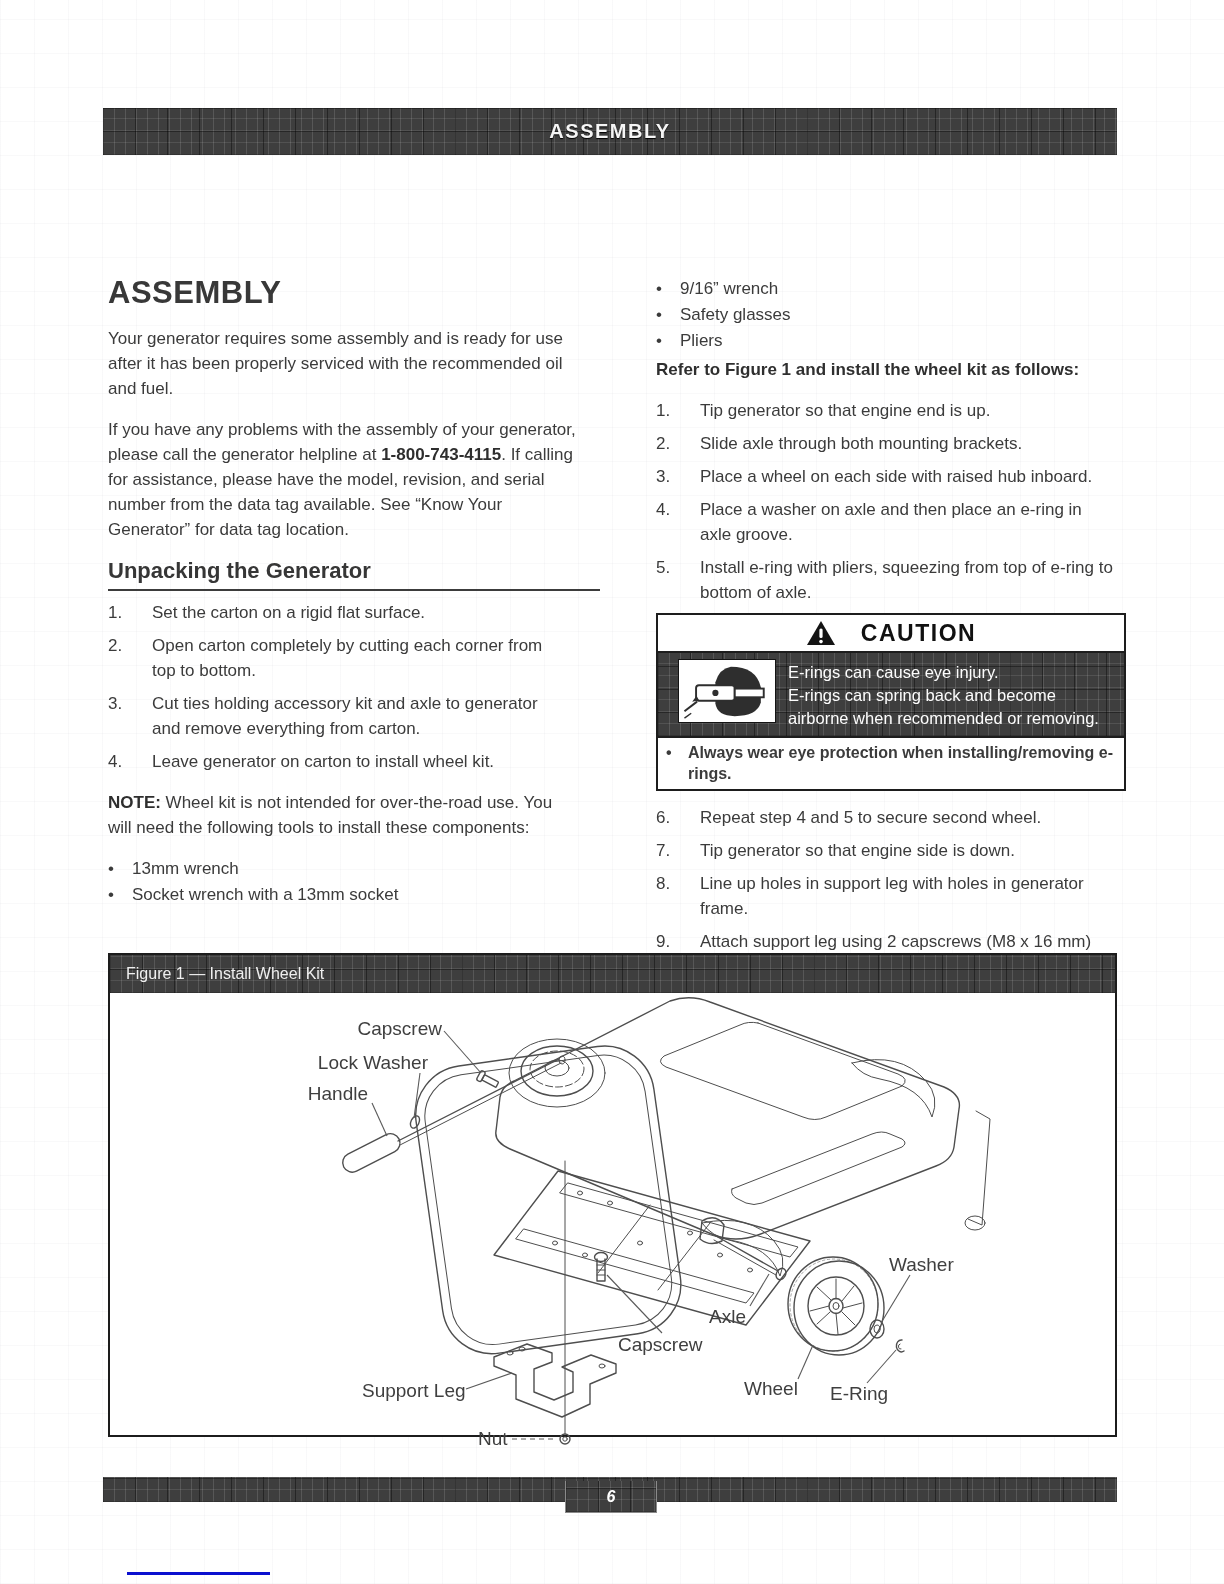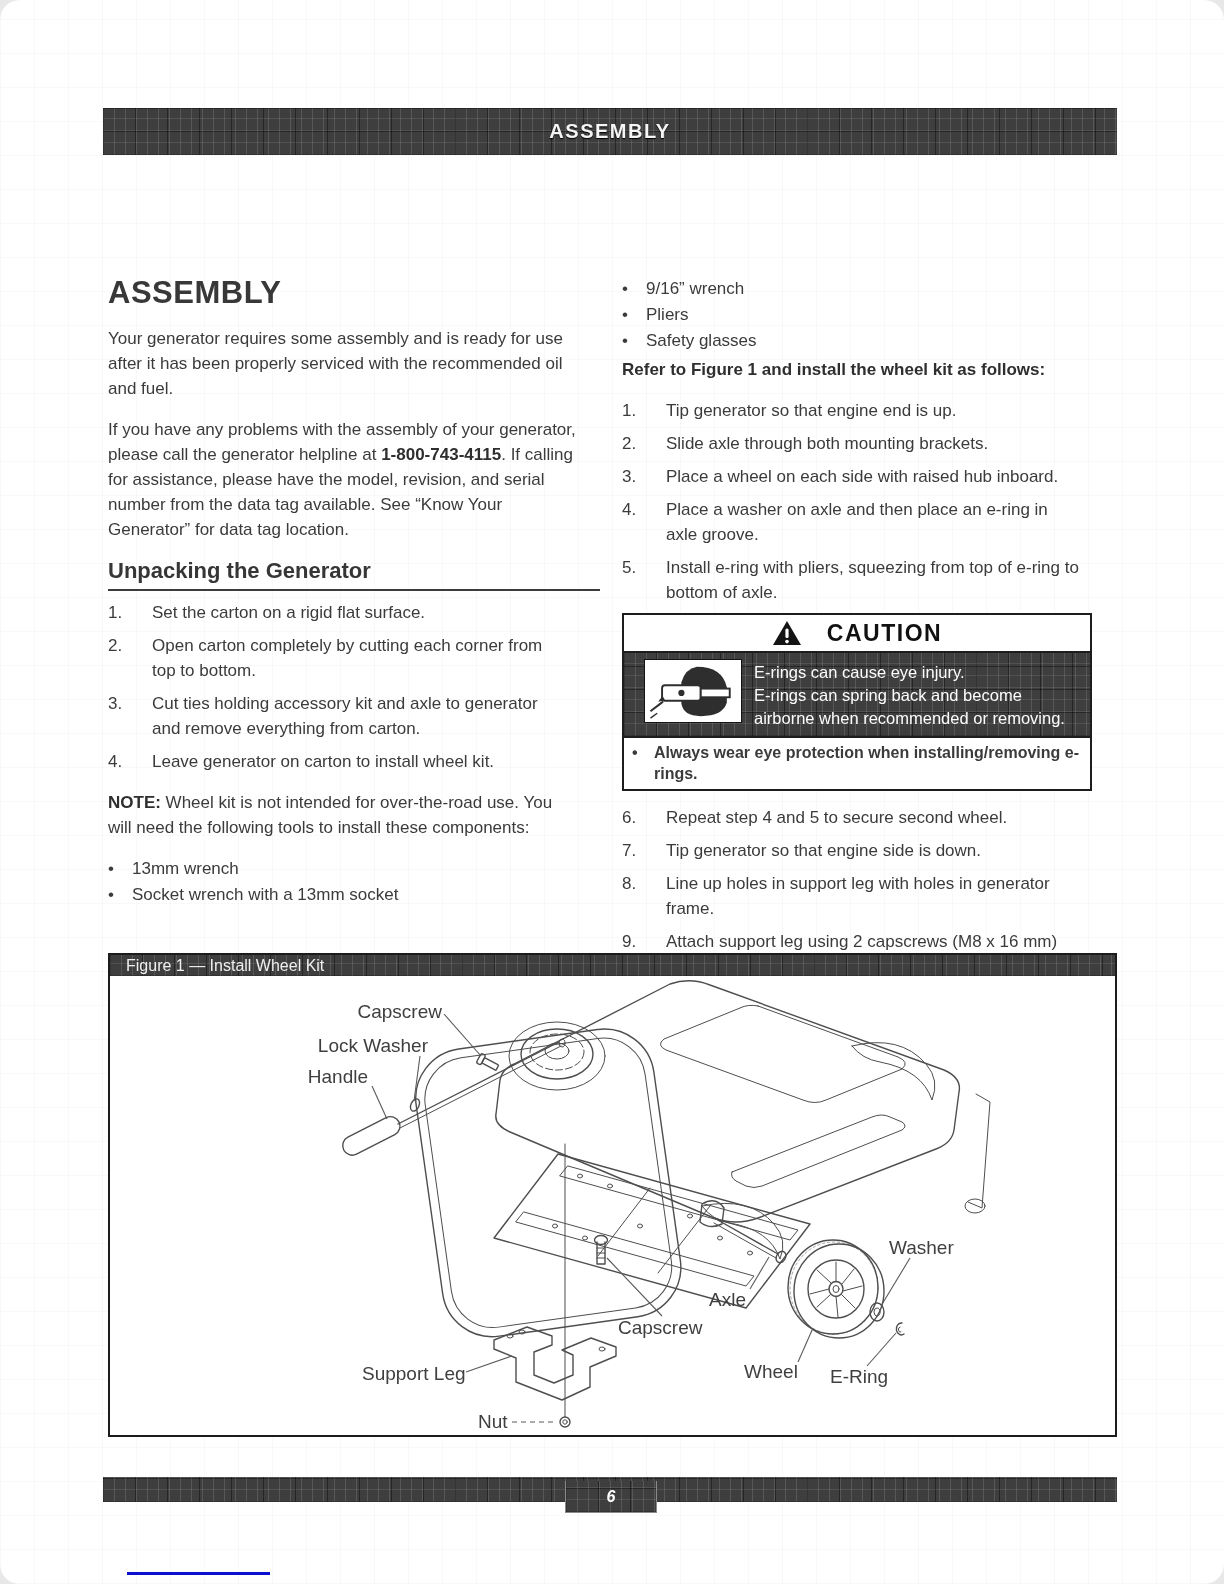--- a/index.html
+++ b/index.html
@@ -1,31 +1,31 @@
 <!DOCTYPE html>
 <html><head>
 <meta charset="utf-8">
 <style>
   html,body{margin:0;padding:0;background:#e8e8e8;}
   .page{position:relative;width:1224px;height:1584px;margin:0 auto;background:#ffffff;
     font-family:"Liberation Sans",sans-serif;color:#3b3b3b;overflow:hidden;
     background-image:
       repeating-linear-gradient(0deg, rgba(110,110,130,.045) 0 1px, transparent 1px 34px),
-      repeating-linear-gradient(90deg, rgba(110,110,130,.045) 0 1px, transparent 1px 34px); border-radius: 20px;}
+      repeating-linear-gradient(90deg, rgba(110,110,130,.045) 0 1px, transparent 1px 34px);}
   .plaid{background-color:#3e3e3e;background-image:
       repeating-linear-gradient(90deg, rgba(0,0,0,.40) 0 1px, transparent 1px 32px),
       repeating-linear-gradient(0deg, rgba(0,0,0,.38) 0 1px, transparent 1px 23px),
       repeating-linear-gradient(90deg, rgba(255,255,255,.13) 0 1px, transparent 1px 11px),
       repeating-linear-gradient(0deg, rgba(255,255,255,.10) 0 1px, transparent 1px 12px);}
   .banner{position:absolute;left:103px;top:108px;width:1014px;height:47px;
     display:flex;align-items:center;justify-content:center;}
   .banner-title{color:#f5f5f5;font-weight:bold;font-size:20px;letter-spacing:1.5px;text-shadow:0 1px 1px #000;}
   .col{position:absolute;top:276px;width:492px;font-size:17px;line-height:25px;}
   .col-left{left:108px;}
-  .col-right{left:622px;}
+  .col-right{left:656px;}
   .col p{margin:16px 0 16px 0;padding-right:22px;}
   h1{font-size:31px;line-height:34px;margin:0 0 16px 0;color:#383838;letter-spacing:.5px;}
   h2{font-size:22px;line-height:26px;margin:0 0 9px 0;color:#363636;
      padding-bottom:5px;border-bottom:2.5px solid #3c3c3c;}
   h2.second{margin-top:16px;}
   strong{color:#2e2e2e;}
   ol.steps{list-style:none;margin:0 0 2px 0;padding:0;}
   ol.steps li{display:flex;margin:0 0 8px 0;}
   ol.steps .num{width:44px;flex:0 0 44px;}
   ol.steps .txt{flex:1;padding-right:34px;}
@@ -40,21 +40,21 @@
   .caution-title{font-size:23px;font-weight:bold;letter-spacing:1.5px;color:#111;}
   .caution-band{display:flex;align-items:flex-start;padding:6px 8px 6px 20px;min-height:62px;}
   .icon-box{width:96px;height:62px;background:#fff;border:1.5px solid #141414;flex:0 0 96px;margin-right:12px;
     display:flex;align-items:center;justify-content:center;}
   .caution-lines{color:#fdfdfd;font-size:16.5px;line-height:23px;padding-top:2px;}
   .caution-foot{background:#fff;display:flex;font-size:16px;line-height:21px;padding:4px 8px 5px 8px;border-top:2px solid #1d1d1d;font-weight:bold;}
   .caution-foot::before{content:"•";width:22px;flex:0 0 22px;}
   
   .figure{position:absolute;left:108px;top:953px;width:1009px;height:484px;border:2px solid #1c1c1c;
     box-sizing:border-box;background:#fff;}
-  .fig-caption{height:21px;display:flex;align-items:center;color:#efefef;font-size:16px;padding-left:16px;}
+  .fig-caption{height:38px;display:flex;align-items:center;color:#efefef;font-size:16px;padding-left:16px;}
   .fig-art{width:1005px;height:452px;display:block;}
   .ln{fill:none;stroke:#4e4e4e;stroke-width:1.4;stroke-linecap:round;stroke-linejoin:round;}
   .lt{fill:none;stroke:#4e4e4e;stroke-width:1;stroke-linecap:round;}
   .ld{fill:none;stroke:#5a5a5a;stroke-width:1.1;}
   .fig-art text{font-family:"Liberation Sans",sans-serif;font-size:19px;fill:#3f3f3f;}
   
   .footer-bar{position:absolute;left:103px;top:1477px;width:1014px;height:25px;}
   .page-tab{position:absolute;left:565px;top:1481px;width:92px;height:32px;
     border:1px solid #8a8a8a;border-top:none;box-sizing:border-box;
     display:flex;align-items:center;justify-content:center;}
@@ -105,24 +105,24 @@
         </li>
     </ul>
   </div>
 
   <div class="col col-right">
     <ul class="tools">
       <li>
           <span>9/16” wrench</span>
         </li>
       <li>
+          <span>Safety glasses</span>
+        </li>
+      <li>
           <span>Pliers</span>
-        </li>
-      <li>
-          <span>Safety glasses</span>
         </li>
     </ul>
     <div class="refer">Refer to Figure 1 and install the wheel kit as follows:</div>
     <ol class="steps">
       <li>
           <span class="num">1.</span>
           <span class="txt">Tip generator so that engine end is up.</span>
         </li>
       <li>
           <span class="num">2.</span>

